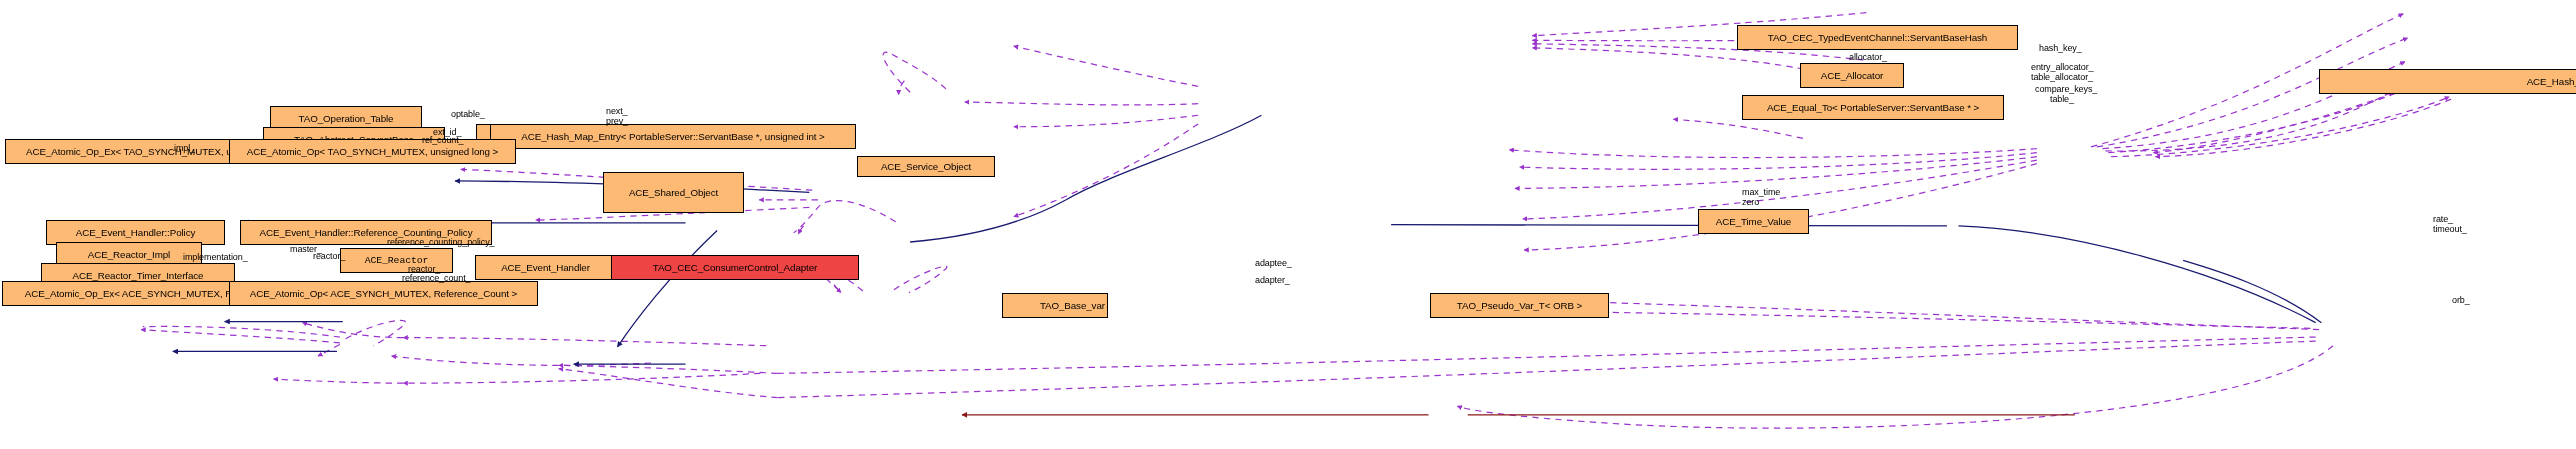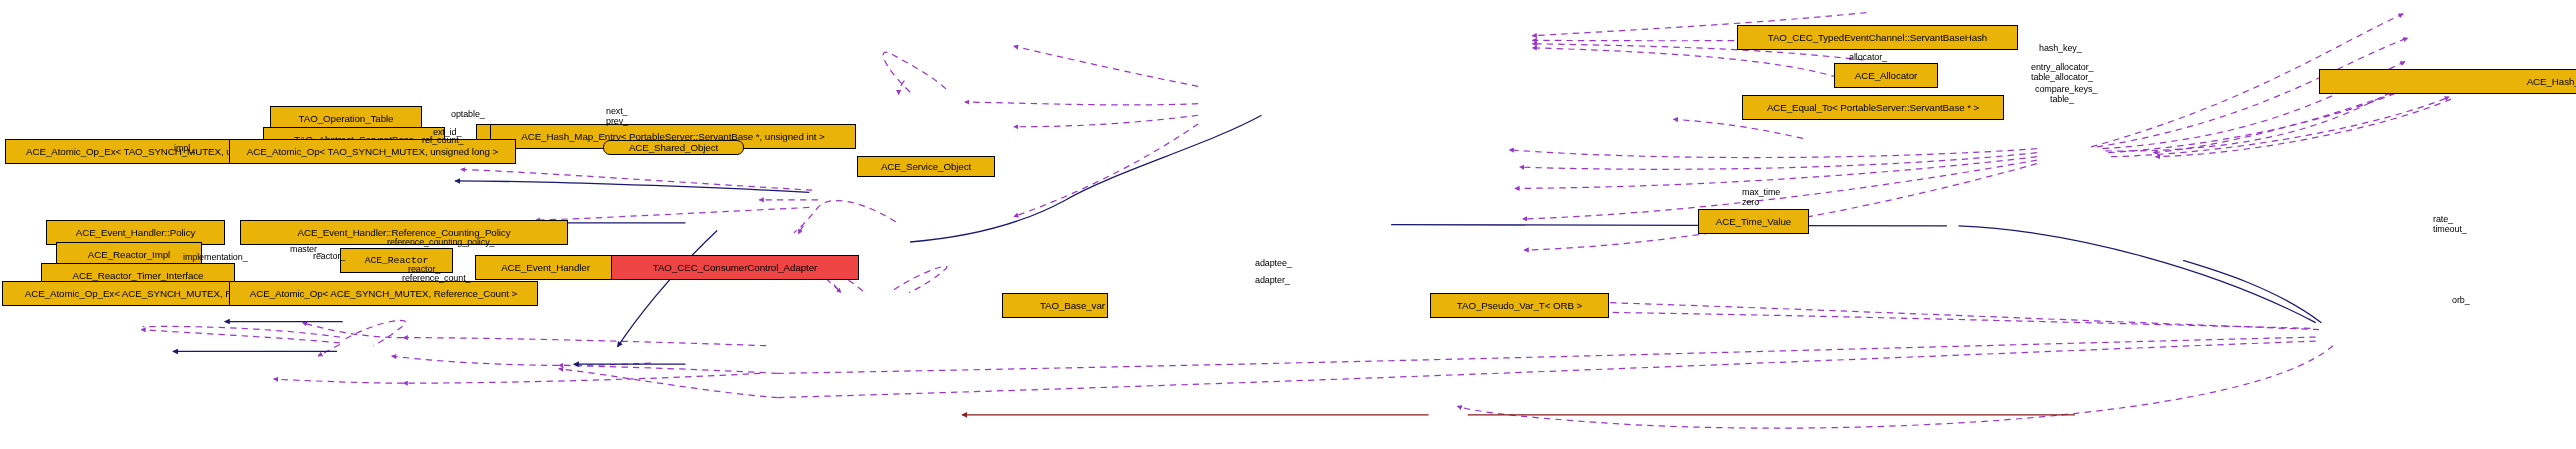--- a/index.html
+++ b/index.html
@@ -19,21 +19,21 @@
     position: absolute;
     left: 0; top: 0;
     width: 2576px;
     height: 450px;
     pointer-events: none;
   }
   .node {
     position: absolute;
     box-sizing: border-box;
     border: 0.9px solid #000000;
-    background: #eab308;
+    background: #fdba74;
     color: #000000;
     font-size: 9.8px;
     line-height: 1;
     white-space: nowrap;
     display: flex;
     align-items: center;
     justify-content: center;
     padding: 0 5.2px;
     letter-spacing: -0.1px;
   }
@@ -180,33 +180,33 @@
     <g stroke="#8b1a1a" stroke-width="2.2" fill="none" marker-end="url(#ah-dark)">
 
       <path d="M2480,720 C2200,720 1900,720 1670,720"></path>
 
       <path d="M2548,720 C3000,720 3400,720 3602,720" marker-end="none"></path>
     </g>
   </svg>
 
   <div id="nodes">
       <div class="node" style="left: 1737px; top: 25px; width: 281px; height: 25px;">TAO_CEC_TypedEventChannel::ServantBaseHash</div>
-      <div class="node" style="left: 1800px; top: 63px; width: 104px; height: 25px; margin-left: 34px;">ACE_Allocator</div>
+      <div class="node" style="left: 1800px; top: 63px; width: 104px; height: 25px;">ACE_Allocator</div>
       <div class="node" style="left: 1742px; top: 83px; width: 262px; height: 25px; margin-top: 12px;">ACE_Equal_To&lt; PortableServer::ServantBase * &gt;</div>
       <div class="node" style="left: 2319px; top: 69px; width: 1153px; height: 25px;">ACE_Hash_Map_Manager_Ex&lt; PortableServer::ServantBase *, unsigned int, ServantBaseHash, ACE_Equal_To&lt; PortableServer::ServantBase * &gt;, TAO_SYNCH_MUTEX &gt;</div>
       <div class="node" style="left: 270px; top: 106px; width: 152px; height: 25px;">TAO_Operation_Table</div>
       <div class="node" style="left: 263px; top: 127px; width: 182px; height: 25px;">TAO_Abstract_ServantBase</div>
       <div class="node" style="left: 476px; top: 124px; width: 124px; height: 25px;">TAO_ServantBase</div>
       <div class="node" style="left: 490px; top: 124px; width: 366px; height: 25px;">ACE_Hash_Map_Entry&lt; PortableServer::ServantBase *, unsigned int &gt;</div>
       <div class="node" style="left: 4.6px; top: 139px; width: 311px; height: 25px;">ACE_Atomic_Op_Ex&lt; TAO_SYNCH_MUTEX, unsigned long &gt;</div>
       <div class="node" style="left: 229px; top: 139px; width: 287px; height: 25px;">ACE_Atomic_Op&lt; TAO_SYNCH_MUTEX, unsigned long &gt;</div>
-      <div class="node" style="left: 603px; top: 140px; width: 141px; height: 15px; border-radius: 7px;">ACE_Shared_Object</div>
+      <div class="node" style="left: 603px; top: 172px; width: 141px; height: 41px;">ACE_Shared_Object</div>
       <div class="node" style="left: 857px; top: 156px; width: 138px; height: 21px;">ACE_Service_Object</div>
       <div class="node" style="left: 46px; top: 220px; width: 179px; height: 25px;">ACE_Event_Handler::Policy</div>
-      <div class="node" style="left: 240px; top: 220px; width: 328px; height: 25px;">ACE_Event_Handler::Reference_Counting_Policy</div>
+      <div class="node" style="left: 240px; top: 220px; width: 252px; height: 25px;">ACE_Event_Handler::Reference_Counting_Policy</div>
       <div class="node" style="left: 56px; top: 242px; width: 146px; height: 25px;">ACE_Reactor_Impl</div>
       <div class="node" style="left: 41px; top: 263px; width: 194px; height: 25px;">ACE_Reactor_Timer_Interface</div>
       <div class="node" style="left: 340px; top: 248px; width: 113px; height: 25px; font-family: Liberation Mono, monospace;">ACE_Reactor</div>
       <div class="node" style="left: 2.3px; top: 281px; width: 329px; height: 25px;">ACE_Atomic_Op_Ex&lt; ACE_SYNCH_MUTEX, Reference_Count &gt;</div>
       <div class="node" style="left: 229px; top: 281px; width: 309px; height: 25px;">ACE_Atomic_Op&lt; ACE_SYNCH_MUTEX, Reference_Count &gt;</div>
       <div class="node" style="left: 475px; top: 255px; width: 141px; height: 25px;">ACE_Event_Handler</div>
       <div class="node highlight" style="left: 611px; top: 255px; width: 248px; height: 25px;">TAO_CEC_ConsumerControl_Adapter</div>
       <div class="node" style="left: 1698px; top: 209px; width: 111px; height: 25px;">ACE_Time_Value</div>
       <div class="node" style="left: 1002px; top: 293px; width: 106px; height: 25px; padding-left: 40px;">TAO_Base_var</div>
       <div class="node" style="left: 1430px; top: 293px; width: 179px; height: 25px;">TAO_Pseudo_Var_T&lt; ORB &gt;</div>

